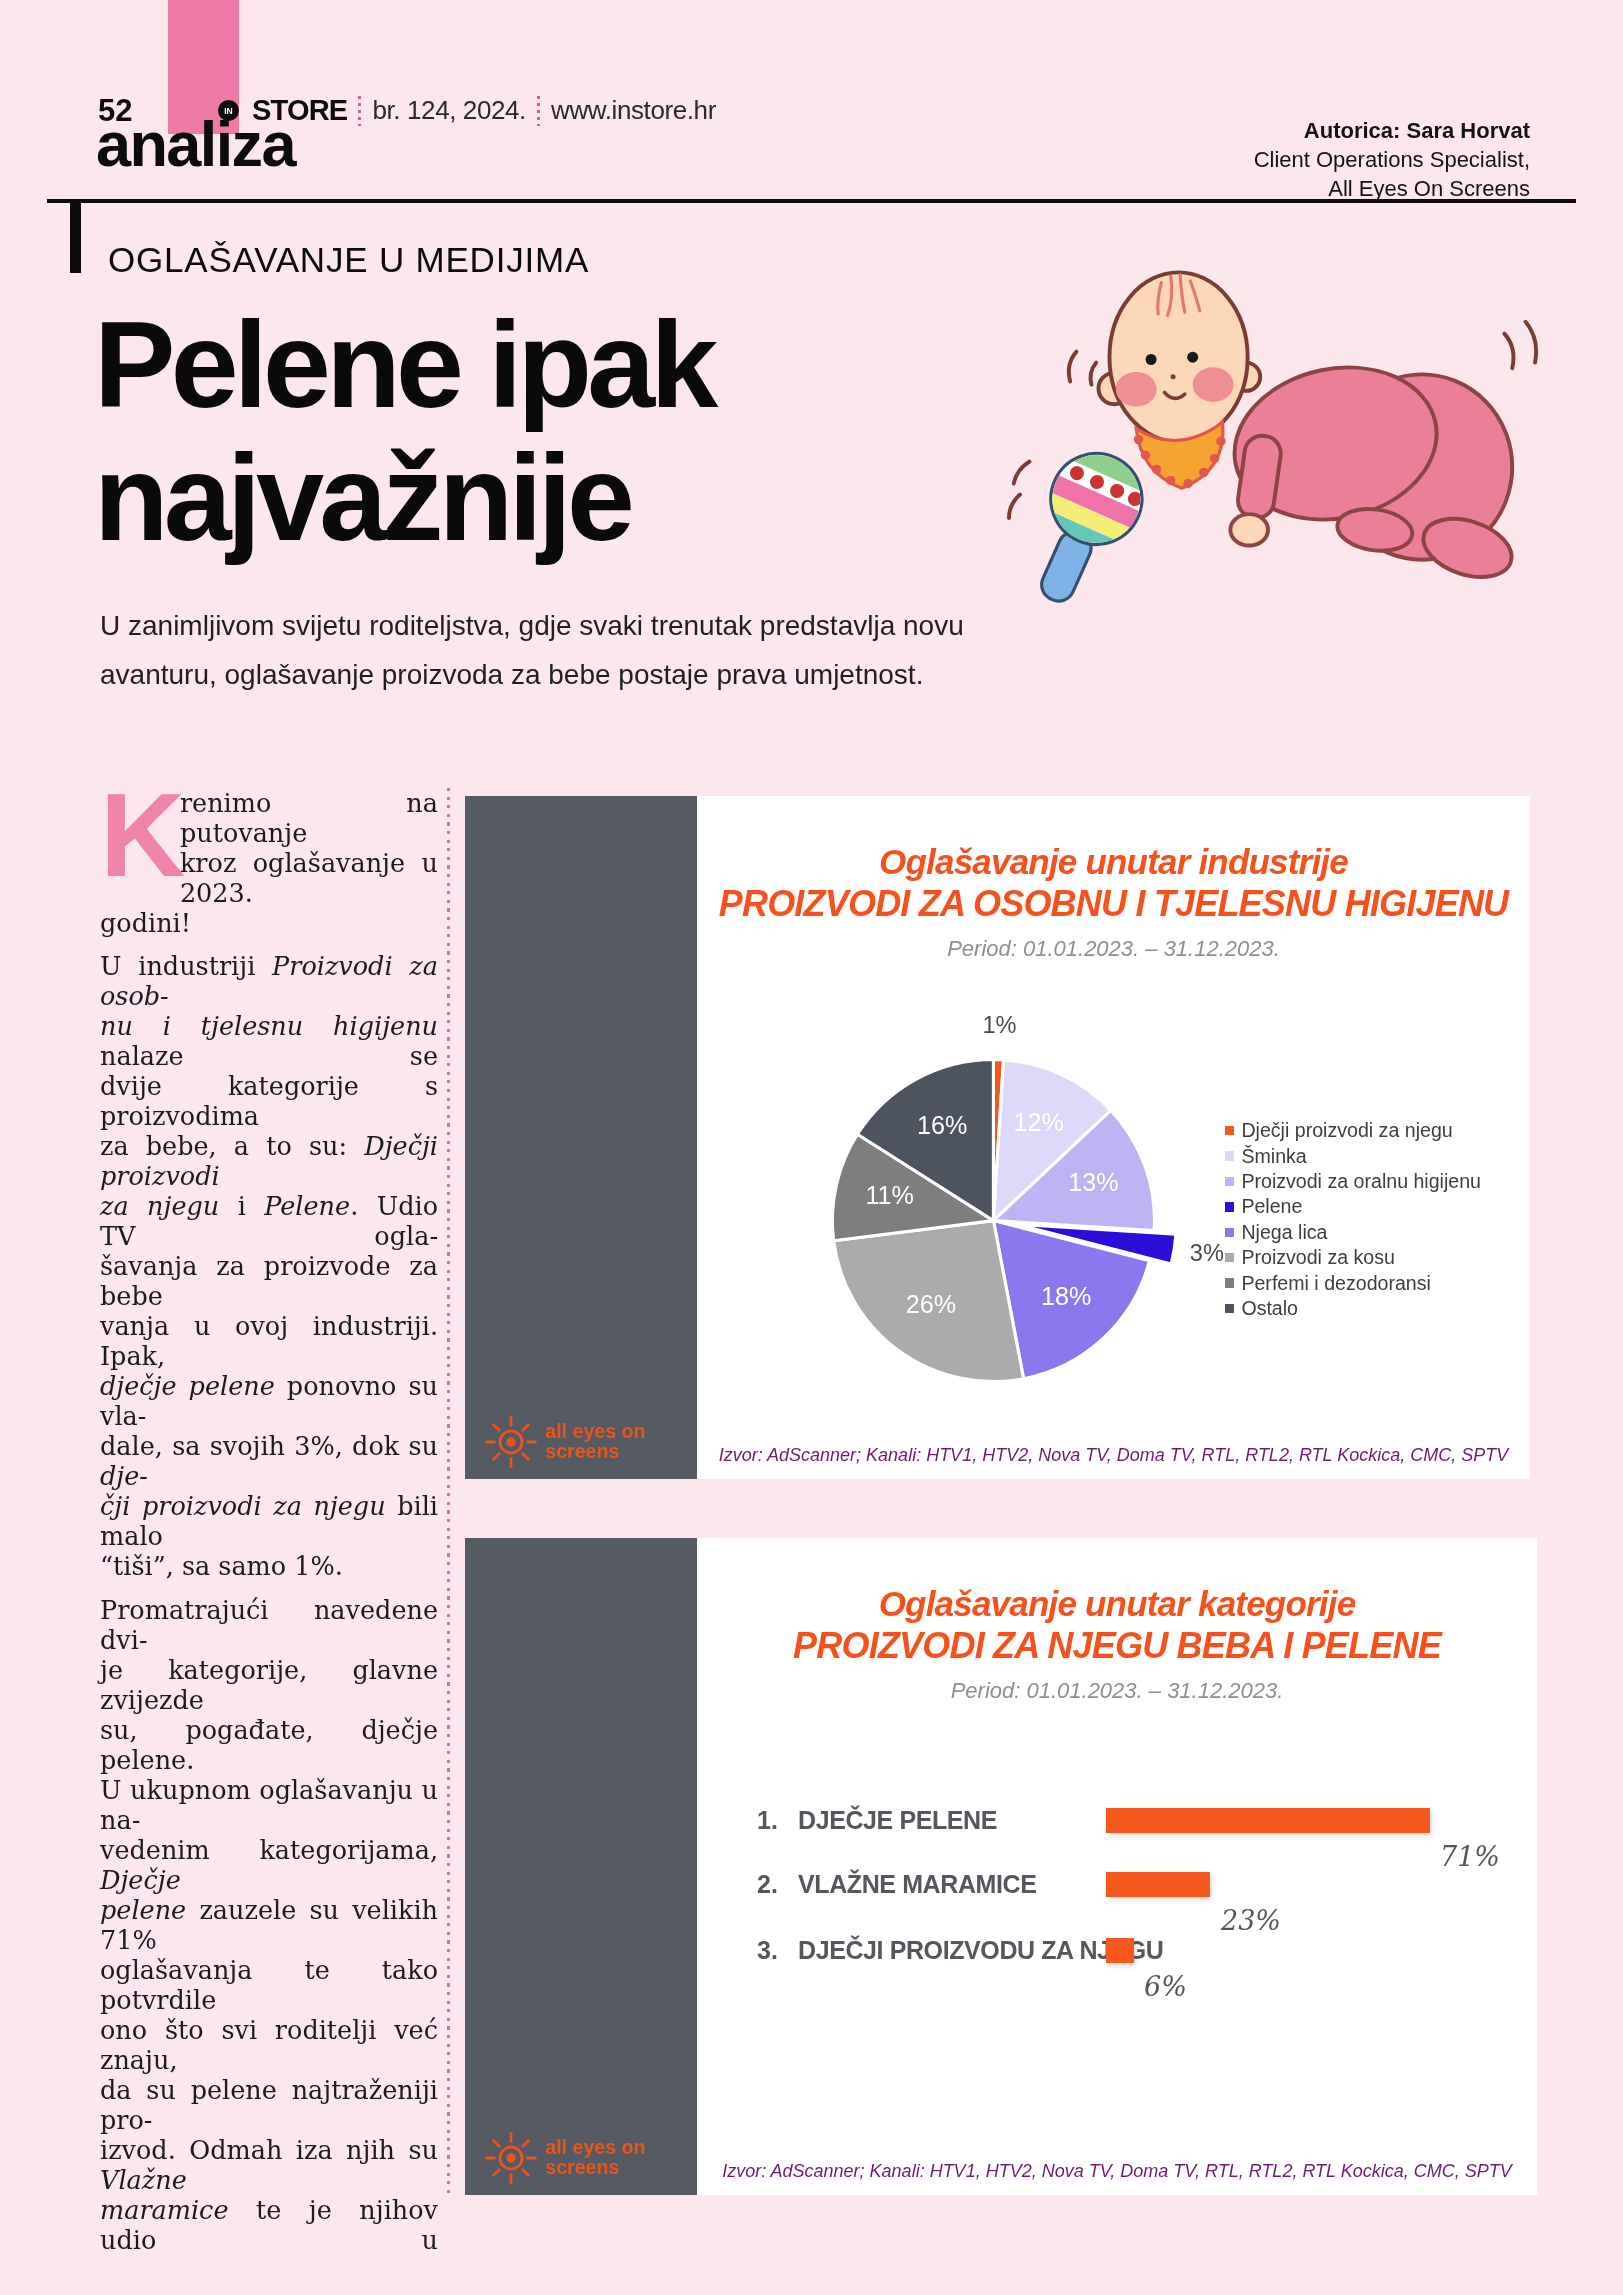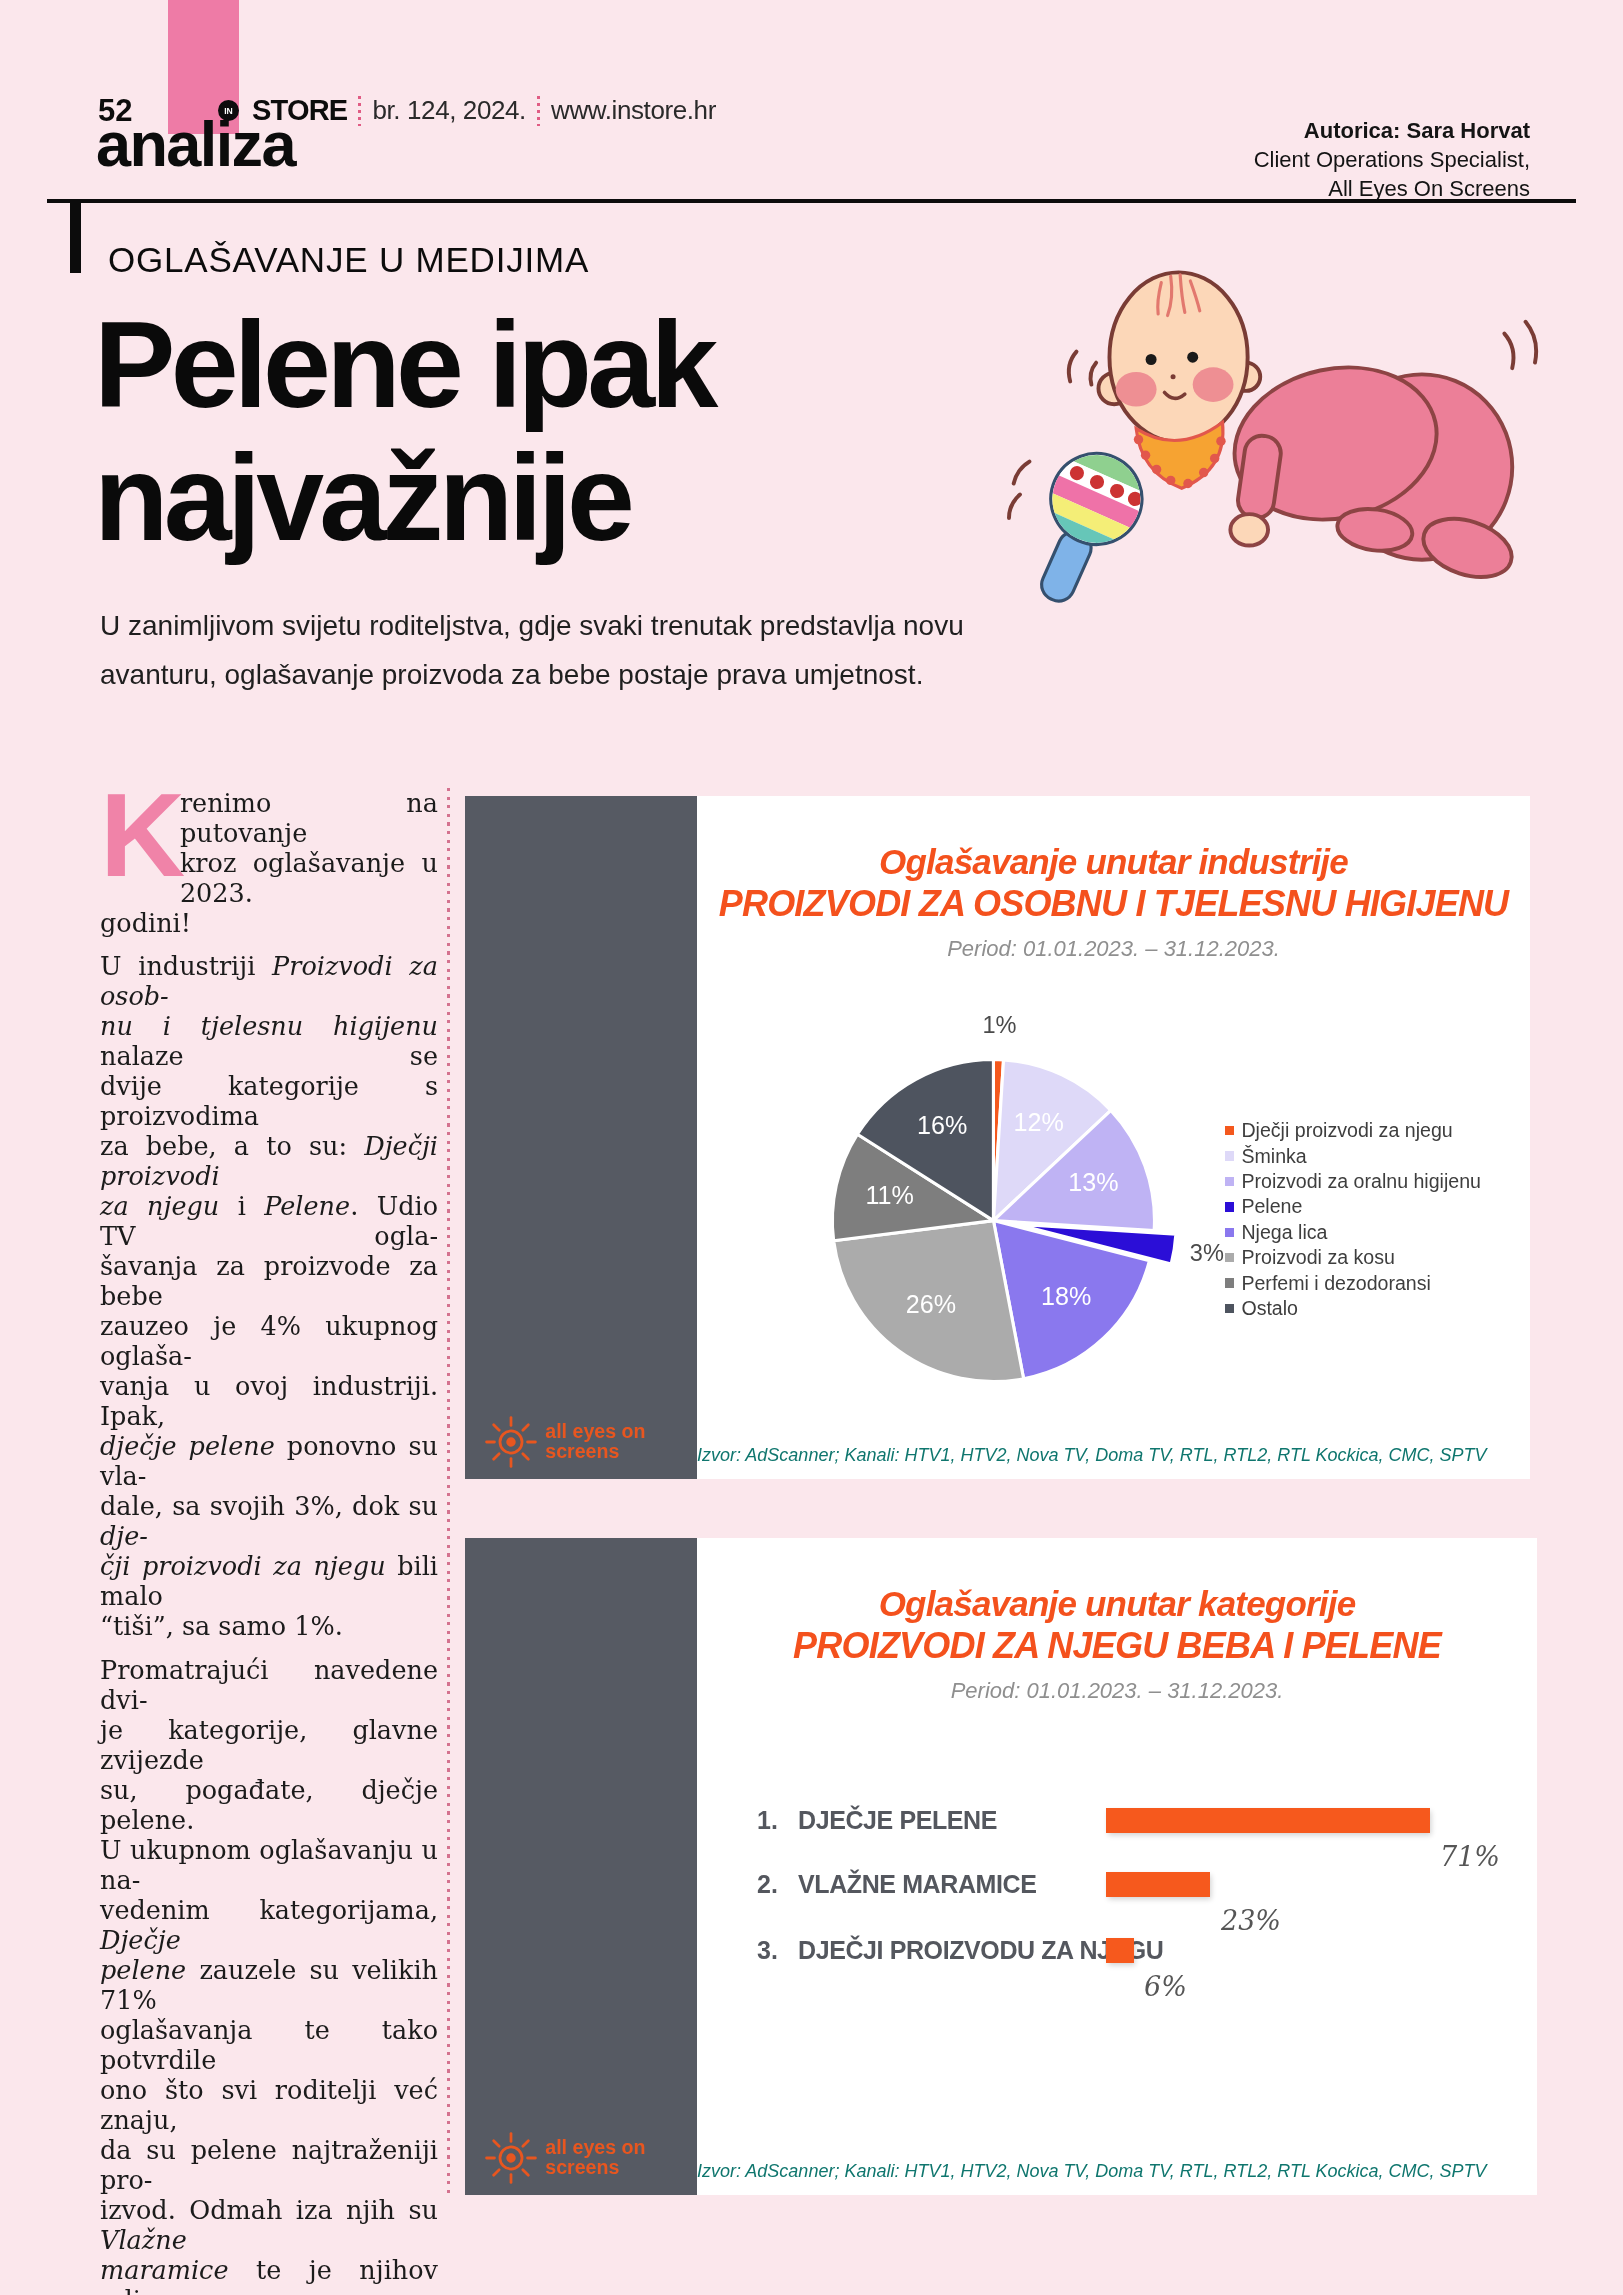--- a/index.html
+++ b/index.html
@@ -47,22 +47,22 @@
   
   .card{background:#ffffff;}
   #card1{left:465px; top:796px; width:1065px; height:683px;}
   #card2{left:465px; top:1538px; width:1065px; height:657px;padding-left:7px;}
   .sidebar{position:absolute; left:0; top:0; width:232px; height:100%; background:#565a63;}
   .chart-head{position:absolute; left:232px; right:0; text-align:center; color:#f4511d;
     font-style:italic; font-weight:900;margin-top:8px;}
   .ch1{top:38px; font-size:35px; letter-spacing:-0.8px;}
   .ch2{top:79px; font-size:36px; letter-spacing:-0.8px;}
   .ch-period{top:132px; font-size:22px; font-weight:400; color:#8f8f8f; font-style:italic;}
-  .source{position:absolute; left:232px; right:0; bottom:12.6px; 
-    font-size:18px; font-style:italic; color:#0f766e;}
+  .source{position:absolute; left:232px; right:0; bottom:12.6px; text-align:center;
+    font-size:18px; font-style:italic; color:#701a75;}
 
   
   .aeos{position:absolute; left:20.4px; bottom:11px; display:flex; align-items:center; gap:7.9px;}
   .aeos-text{color:#e8561f; font-weight:bold; font-size:19.6px; line-height:19.6px; letter-spacing:0;}
 
   
   #pie-wrap{position:absolute; left:306px; top:214px; width:503px; height:440px;}
   .pie-lbl{font-family:"Liberation Sans",sans-serif;}
   #legend{position:absolute; left:760px; top:322px;}
   .lg-row{display:flex; align-items:center; height:25.4px;}
@@ -193,21 +193,20 @@
         <div class="pline">kroz oglašavanje u 2023.</div>
         <div class="pline last">godini!</div>
       </div>
     <div class="para">
         <div class="pline">U industriji <i>Proizvodi za osob-</i></div>
         <div class="pline"><i>nu i tjelesnu higijenu</i> nalaze se</div>
         <div class="pline">dvije kategorije s proizvodima</div>
         <div class="pline">za bebe, a to su: <i>Dječji proizvodi</i></div>
         <div class="pline"><i>za njegu</i> i <i>Pelene</i>. Udio TV ogla-</div>
         <div class="pline">šavanja za proizvode za bebe</div>
-        <div class="pline">zauzeo je 4% ukupnog oglaša-</div>
         <div class="pline">vanja u ovoj industriji. Ipak,</div>
         <div class="pline"><i>dječje pelene</i> ponovno su vla-</div>
         <div class="pline">dale, sa svojih 3%, dok su <i>dje-</i></div>
         <div class="pline"><i>čji proizvodi za njegu</i> bili malo</div>
         <div class="pline last">“tiši”, sa samo 1%.</div>
       </div>
     <div class="para">
         <div class="pline">Promatrajući navedene dvi-</div>
         <div class="pline">je kategorije, glavne zvijezde</div>
         <div class="pline">su, pogađate, dječje pelene.</div>

